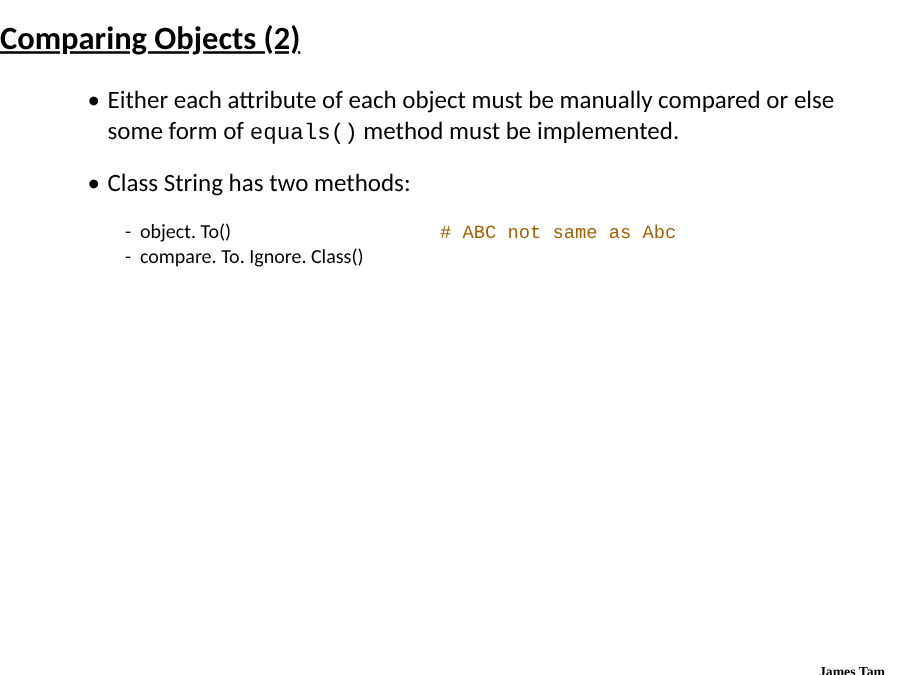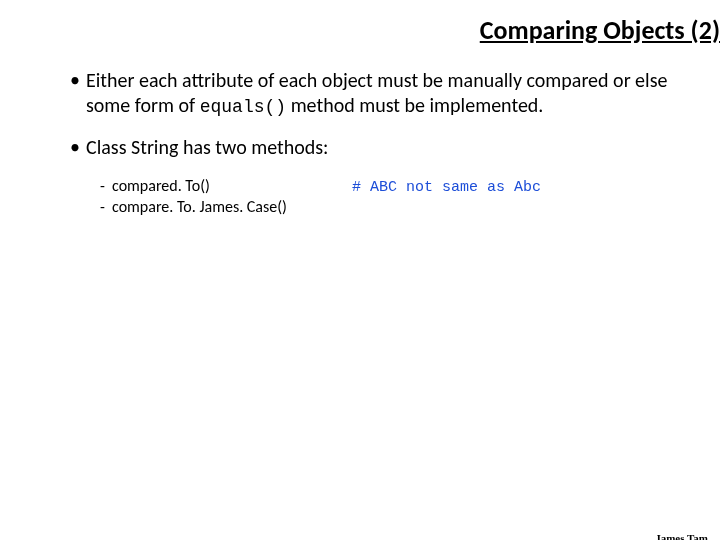--- a/index.html
+++ b/index.html
@@ -13,21 +13,21 @@
     position: relative;
     overflow: hidden;
   }
   .slide {
     width: 720px;
     height: 540px;
     position: relative;
     box-sizing: border-box;
   }
   .title {
-    text-align: right;
+    text-align: left;
     font-size: 26px;
     font-weight: 700;
     text-decoration: underline;
     margin-top: 14px;
     margin-bottom: 22px;
   }
   .body {
     padding: 0 30px 0 34px;
     margin-left: 36px;
   }
@@ -64,21 +64,21 @@
     flex: 0 0 12px;
   }
   .subname {
     width: 240px;
     flex: 0 0 240px;
     font-family: Calibri, "Segoe UI", Arial, sans-serif;
   }
   .subcomment {
     font-family: "Courier New", Courier, monospace;
     font-size: 15px;
-    color: #1d4ed8;
+    color: #a16207;
   }
   .author {
     position: absolute;
     right: 12px;
     bottom: 10px;
     font-family: "Times New Roman", Times, serif;
     font-weight: 700;
     font-size: 11px;
     text-decoration: underline;
   }
@@ -96,26 +96,26 @@
       <span> Either each attribute of each object must be manually compared or else some form of </span><span class="inline-code">equals()</span><span> method must be implemented.</span>
     </div>
 
     <div class="bullet">
       <span> Class String has two methods:</span>
     </div>
 
     <div class="sublist">
       <div class="subrow">
         <span class="subdash">- </span>
-        <span class="subname">compared. To()</span>
+        <span class="subname">object. To()</span>
         <span class="subcomment"># ABC not same as Abc</span>
       </div>
       <div class="subrow">
         <span class="subdash">- </span>
-        <span class="subname">compare. To. James. Case()</span>
+        <span class="subname">compare. To. Ignore. Class()</span>
       </div>
     </div>
 
   </div>
 
   <div class="author">James Tam</div>
 
 </div>
 
 </body></html>

